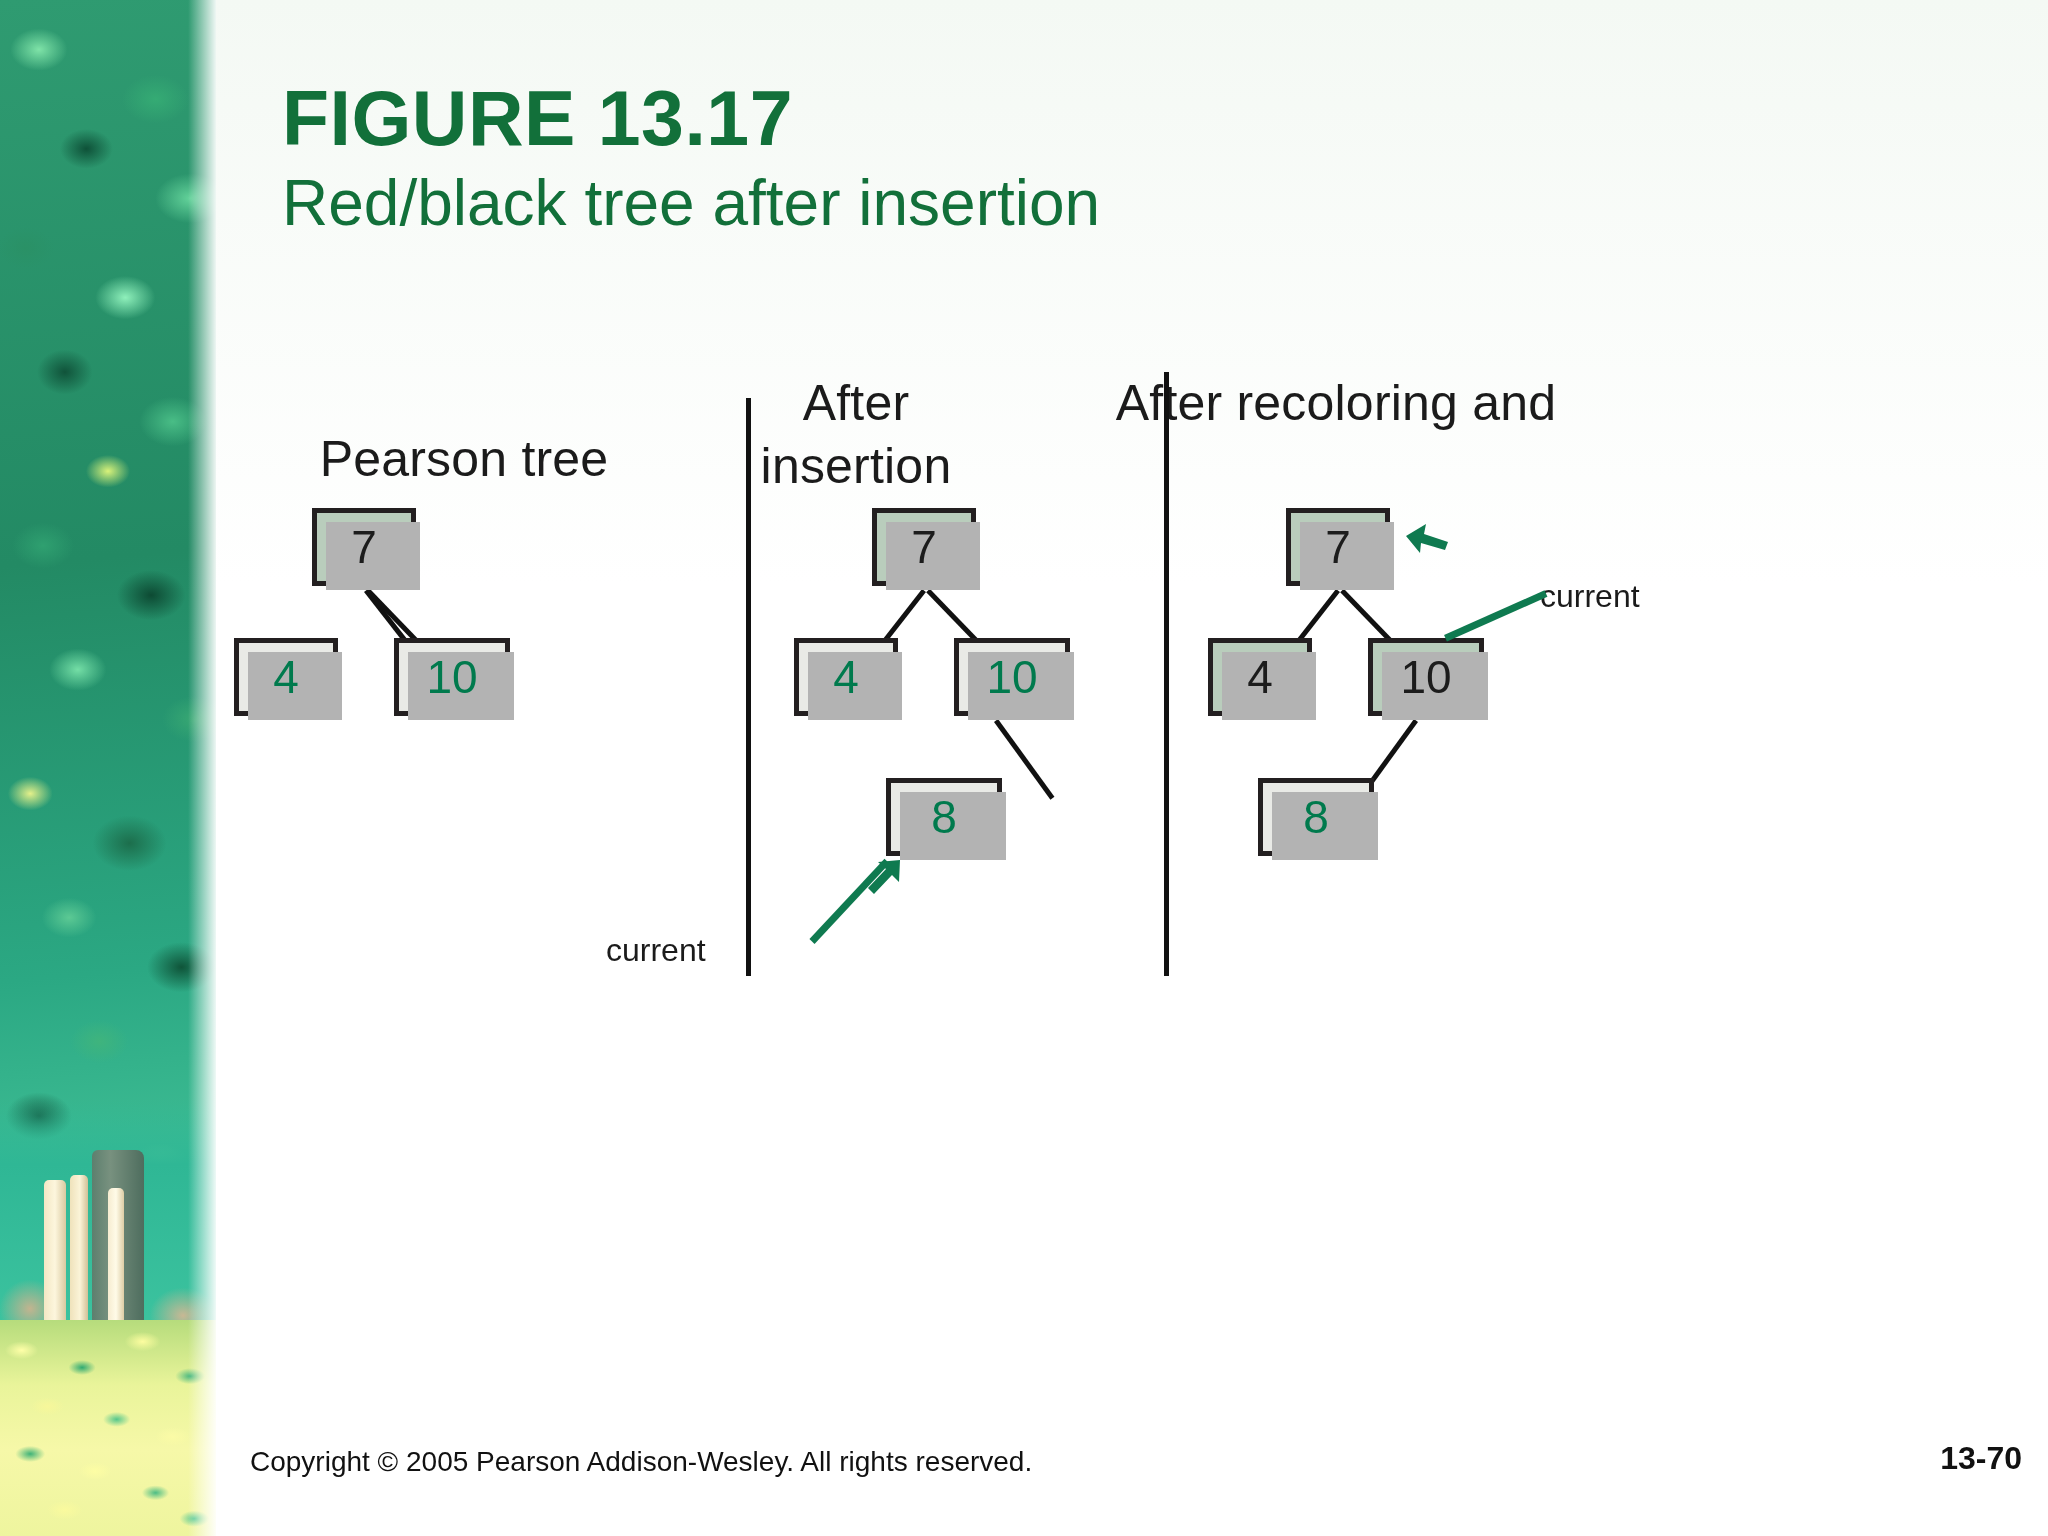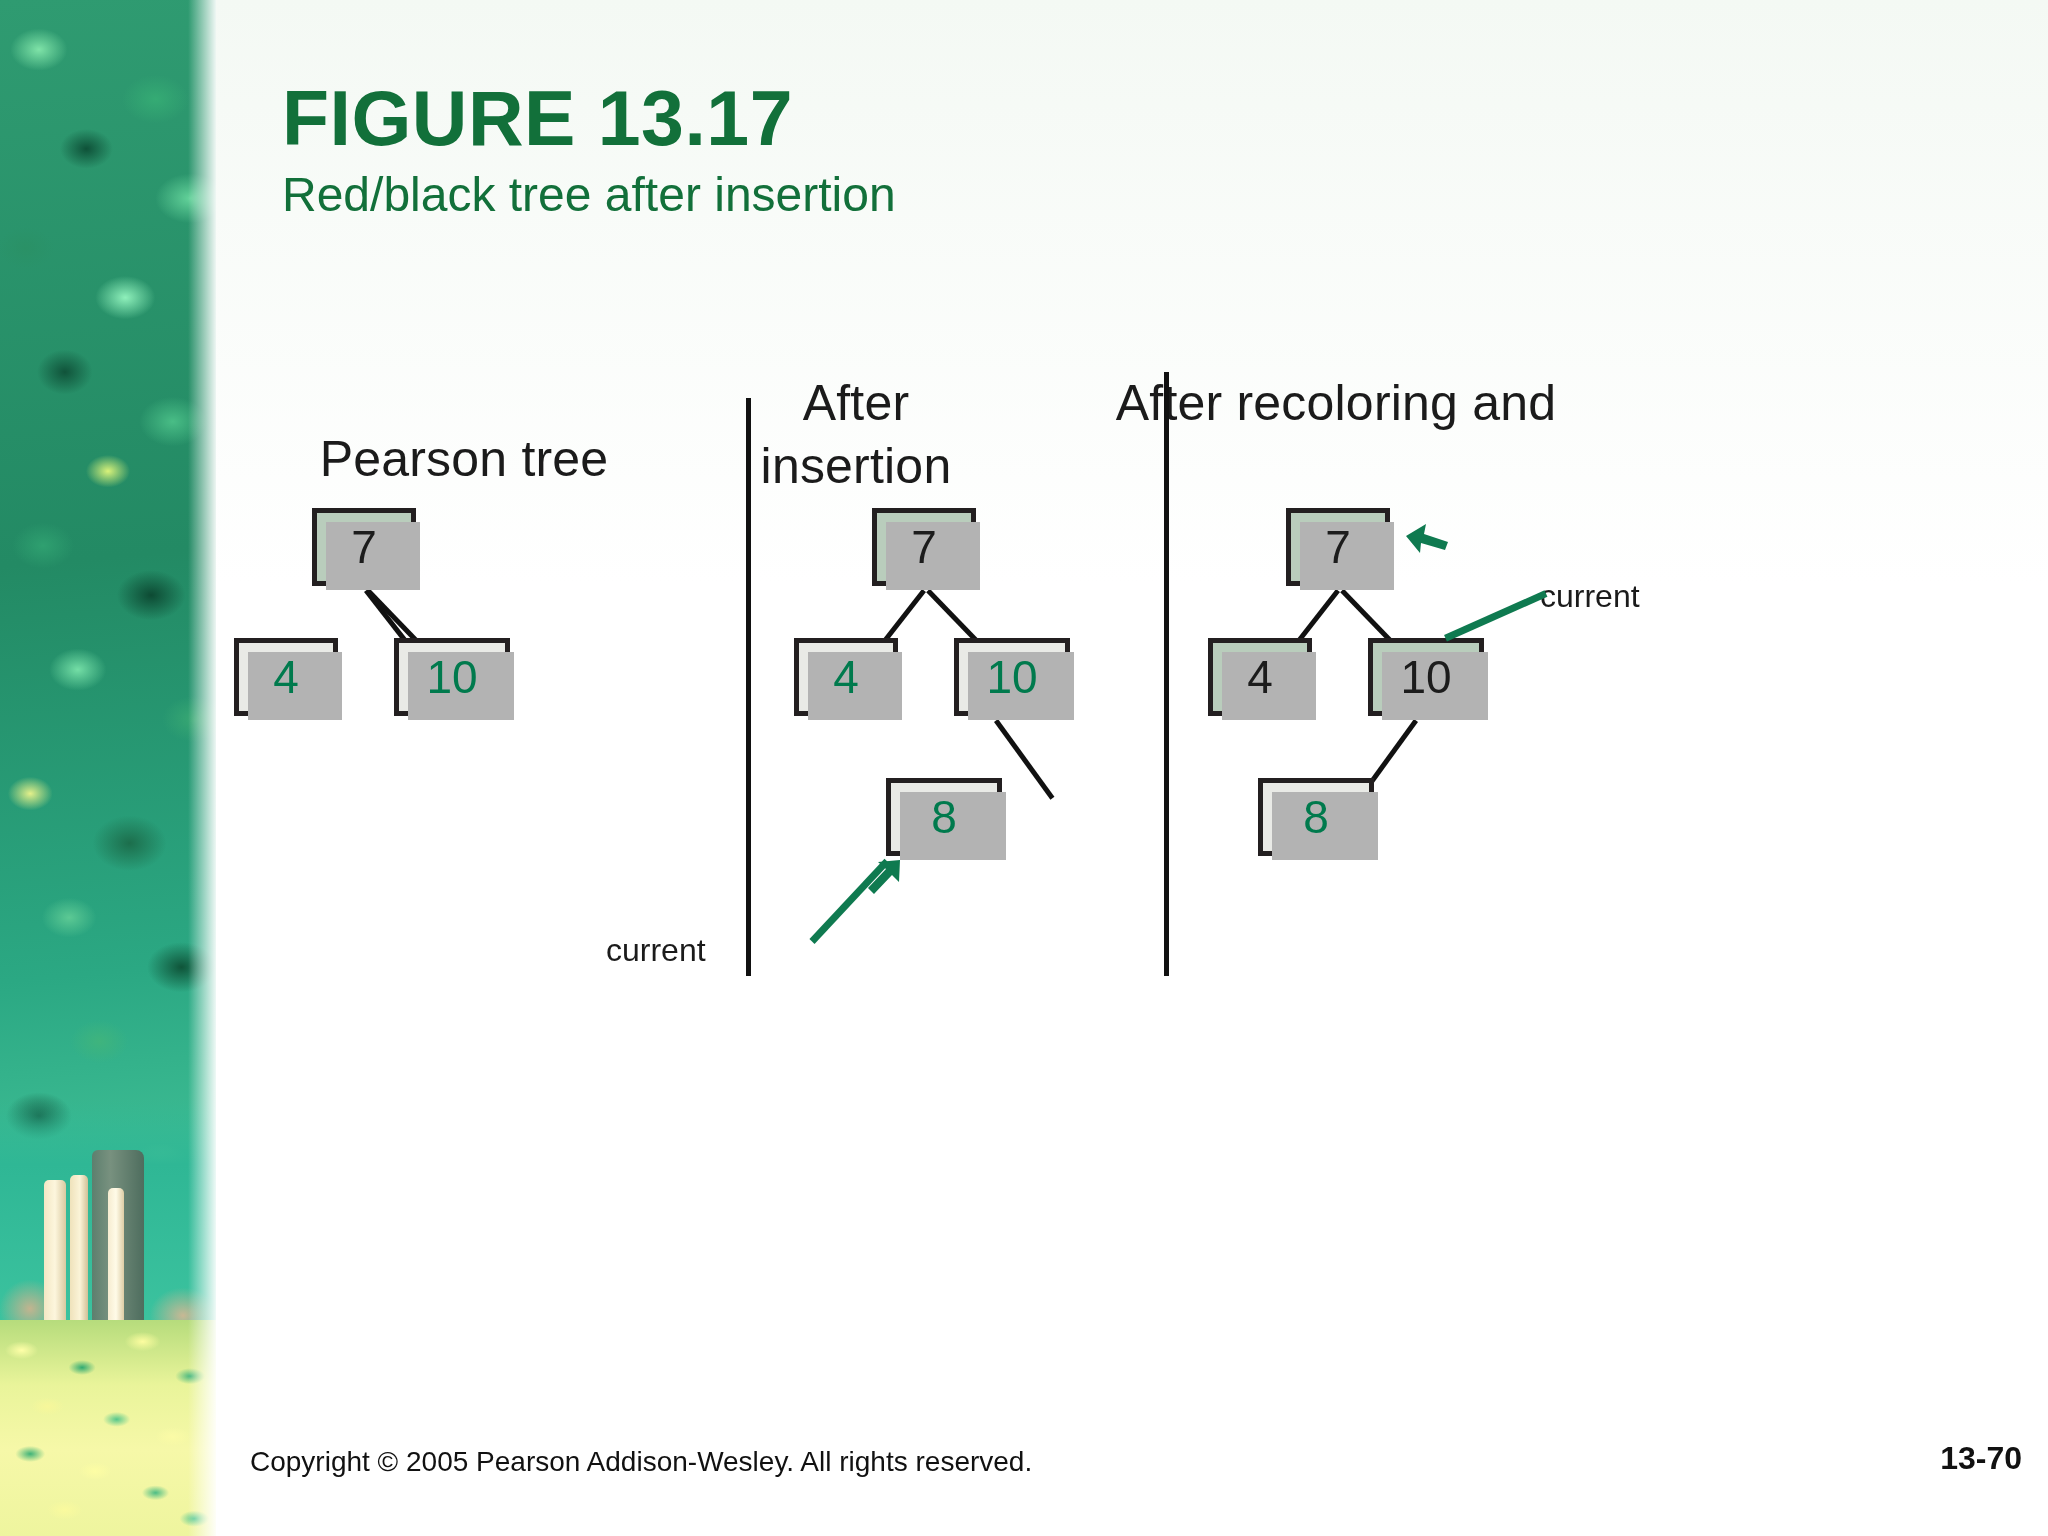--- a/index.html
+++ b/index.html
@@ -108,21 +108,21 @@
     background: linear-gradient(90deg, rgba(255,255,255,0) 0%, rgba(255,255,255,0.92) 100%);
   }
 
   
   #title-block { position: absolute; left: 282px; top: 79px; width: 1560px; }
   #fig-title {
     font-size: 77px; font-weight: bold; color: #12703a;
     letter-spacing: 0.5px; line-height: 1.02;
   }
   #fig-subtitle {
-    font-size: 48px; font-weight: normal; color: #12703a;
+    font-size: 64px; font-weight: normal; color: #12703a;
     line-height: 1.12; margin-top: 10px;
   }
 
   
   #figure { position: absolute; left: 216px; top: 460px; width: 1832px; height: 840px; }
 
   .col-head {
     position: absolute; text-align: center;
     font-size: 50px; color: #1b1b1b; line-height: 1.26;
     letter-spacing: 0.2px;

